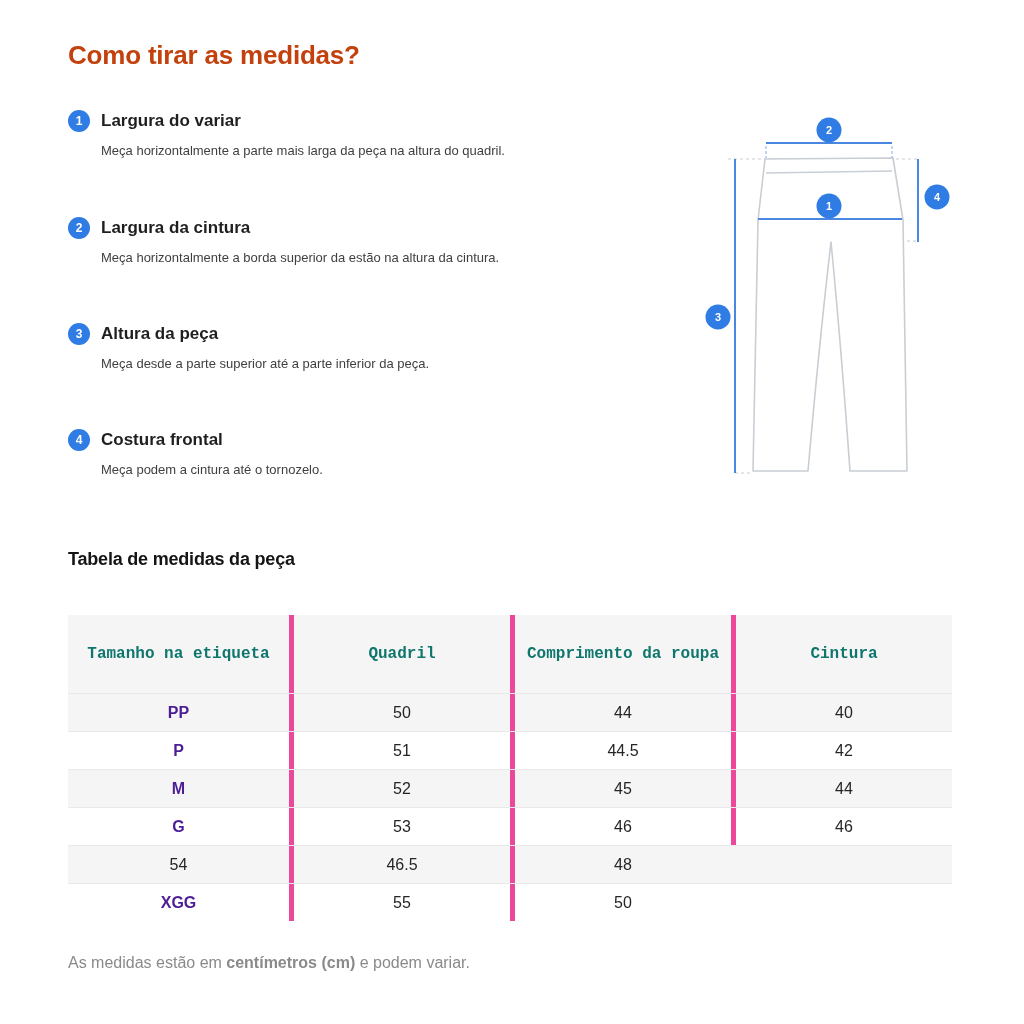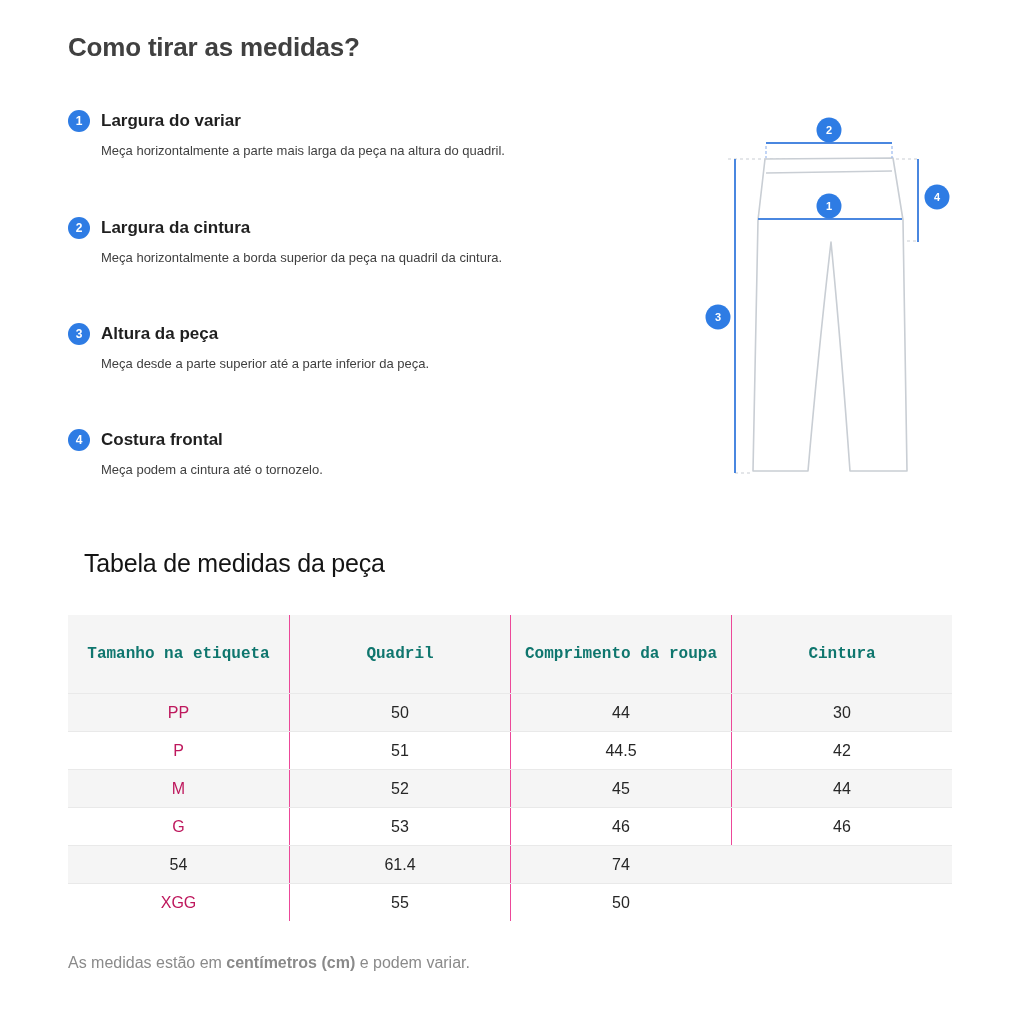--- a/index.html
+++ b/index.html
@@ -1,53 +1,53 @@
 <!DOCTYPE html>
 <html><head>
 <meta charset="utf-8">
 <style>
   * { margin: 0; padding: 0; box-sizing: border-box; }
   html, body { width: 1024px; height: 1024px; background: #ffffff;
     font-family: "Liberation Sans", "DejaVu Sans", sans-serif; color: #1a1a1a; }
   .page { position: relative; width: 1024px; height: 1024px; background: #fff; overflow: hidden; }
 
-  .page-title { position: absolute; left: 68px; top: 32px; font-size: 26px;
-    font-weight: 700; color: #404040; letter-spacing: -0.2px; }
+  .page-title { position: absolute; left: 68px; top: 40px; font-size: 26px;
+    font-weight: 700; color: #c2410c; letter-spacing: -0.2px; }
 
   .instructions { position: absolute; left: 68px; top: 110px; width: 585px; }
   .instruction-item { position: absolute; left: 0; display: flex; gap: 11px; align-items: flex-start; }
   .instruction-item.item-0 { top: 0; }
   .instruction-item.item-1 { top: 107px; }
   .instruction-item.item-2 { top: 213px; }
   .instruction-item.item-3 { top: 319px; }
   .num-badge { flex: 0 0 auto; width: 22px; height: 22px; border-radius: 50%;
     background: #2e7ce4; color: #fff; font-size: 12px; font-weight: 700;
     display: flex; align-items: center; justify-content: center; margin-top: 0px; }
   .instruction-text { flex: 1 1 auto; }
   .instruction-title { font-size: 17px; font-weight: 700; color: #1f1f1f;
     line-height: 22px; margin-bottom: 6px; }
   .instruction-desc { font-size: 13px; color: #3f3f3f; line-height: 26px; max-width: 555px; }
 
   .diagram { position: absolute; left: 695px; top: 100px; width: 270px; height: 395px; }
   .diagram svg { display: block; }
   .marker-label { font-size: 11px; font-weight: 700; fill: #ffffff; }
 
-  .table-title { position: absolute; left: 84px; top: 549px; font-size: 25px;
-    font-weight: 400; color: #141414; letter-spacing: -0.2px; }
+  .table-title { position: absolute; left: 68px; top: 549px; font-size: 18px;
+    font-weight: 700; color: #141414; letter-spacing: -0.2px; }
 
   .size-table { position: absolute; left: 68px; top: 615px; width: 884px; }
   .t-row { display: grid; grid-template-columns: 25% 25% 25% 25%; }
   .t-head { background: #f5f5f5; height: 78px; }
   .t-head .t-cell { font-weight: 700; font-size: 16px; color: #0f766e; font-family: Liberation Mono, monospace; }
   .t-body-row { height: 38px; border-top: 1px solid #e9e9e9; background: #ffffff; }
   .t-body-row:nth-child(odd) { background: #f5f5f5; }
   .t-cell { display: flex; align-items: center; justify-content: center;
-    font-size: 16px; color: #262626; border-left: 1px solid #ec4899; }
+    font-size: 16px; color: #262626; border-left: 5px solid #ec4899; }
   .t-cell:first-child { border-left: none; }
-  .t-cell.size-cell { font-weight: 400; color: #be185d; }
+  .t-cell.size-cell { font-weight: 700; color: #4c1d95; }
 
   .footer-note { position: absolute; left: 68px; top: 950px; font-size: 16px;
     color: #8a8a8a; line-height: 26px; }
   .footer-note b { font-weight: 700; color: #8a8a8a; }
 </style>
 </head>
 <body>
 
 <div class="page">
 
@@ -60,21 +60,21 @@
       <div class="instruction-text">
         <div class="instruction-title">Largura do variar</div>
         <div class="instruction-desc">Meça horizontalmente a parte mais larga da peça na altura do quadril.</div>
       </div>
     </div>
 
     <div class="instruction-item item-1">
       <span class="num-badge">2</span>
       <div class="instruction-text">
         <div class="instruction-title">Largura da cintura</div>
-        <div class="instruction-desc">Meça horizontalmente a borda superior da peça na quadril da cintura.</div>
+        <div class="instruction-desc">Meça horizontalmente a borda superior da estão na altura da cintura.</div>
       </div>
     </div>
 
     <div class="instruction-item item-2">
       <span class="num-badge">3</span>
       <div class="instruction-text">
         <div class="instruction-title">Altura da peça</div>
         <div class="instruction-desc">Meça desde a parte superior até a parte inferior da peça.</div>
       </div>
     </div>
@@ -132,21 +132,21 @@
       <div class="t-cell">Tamanho na etiqueta</div>
       <div class="t-cell">Quadril</div>
       <div class="t-cell">Comprimento da roupa</div>
       <div class="t-cell">Cintura</div>
     </div>
     <div class="t-body">
       <div class="t-row t-body-row">
         <div class="t-cell size-cell">PP</div>
         <div class="t-cell">50</div>
         <div class="t-cell">44</div>
-        <div class="t-cell">30</div>
+        <div class="t-cell">40</div>
       </div>
       <div class="t-row t-body-row">
         <div class="t-cell size-cell">P</div>
         <div class="t-cell">51</div>
         <div class="t-cell">44.5</div>
         <div class="t-cell">42</div>
       </div>
       <div class="t-row t-body-row">
         <div class="t-cell size-cell">M</div>
         <div class="t-cell">52</div>
@@ -154,22 +154,22 @@
         <div class="t-cell">44</div>
       </div>
       <div class="t-row t-body-row">
         <div class="t-cell size-cell">G</div>
         <div class="t-cell">53</div>
         <div class="t-cell">46</div>
         <div class="t-cell">46</div>
       </div>
       <div class="t-row t-body-row">
         <div class="t-cell">54</div>
-        <div class="t-cell">61.4</div>
-        <div class="t-cell">74</div>
+        <div class="t-cell">46.5</div>
+        <div class="t-cell">48</div>
       </div>
       <div class="t-row t-body-row">
         <div class="t-cell size-cell">XGG</div>
         <div class="t-cell">55</div>
         <div class="t-cell">50</div>
       </div>
     </div>
   </div>
 
   <p class="footer-note"><span>As medidas estão em </span><b>centímetros (cm)</b><span> e podem variar.</span></p>

